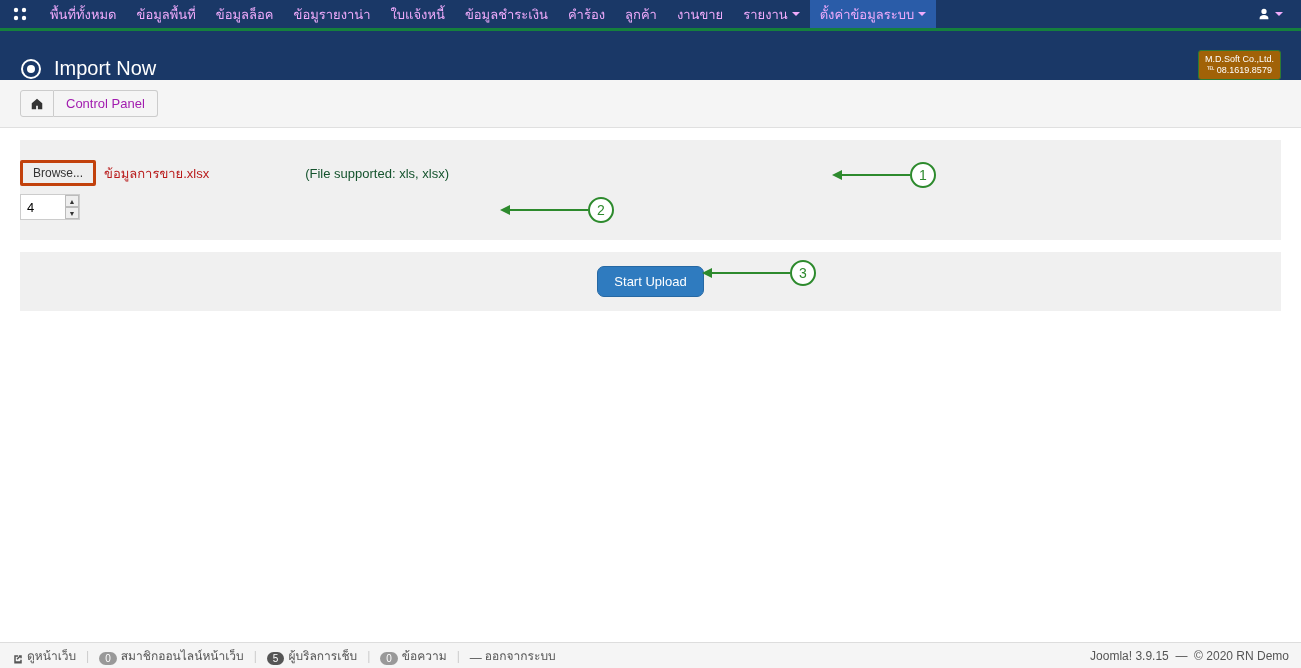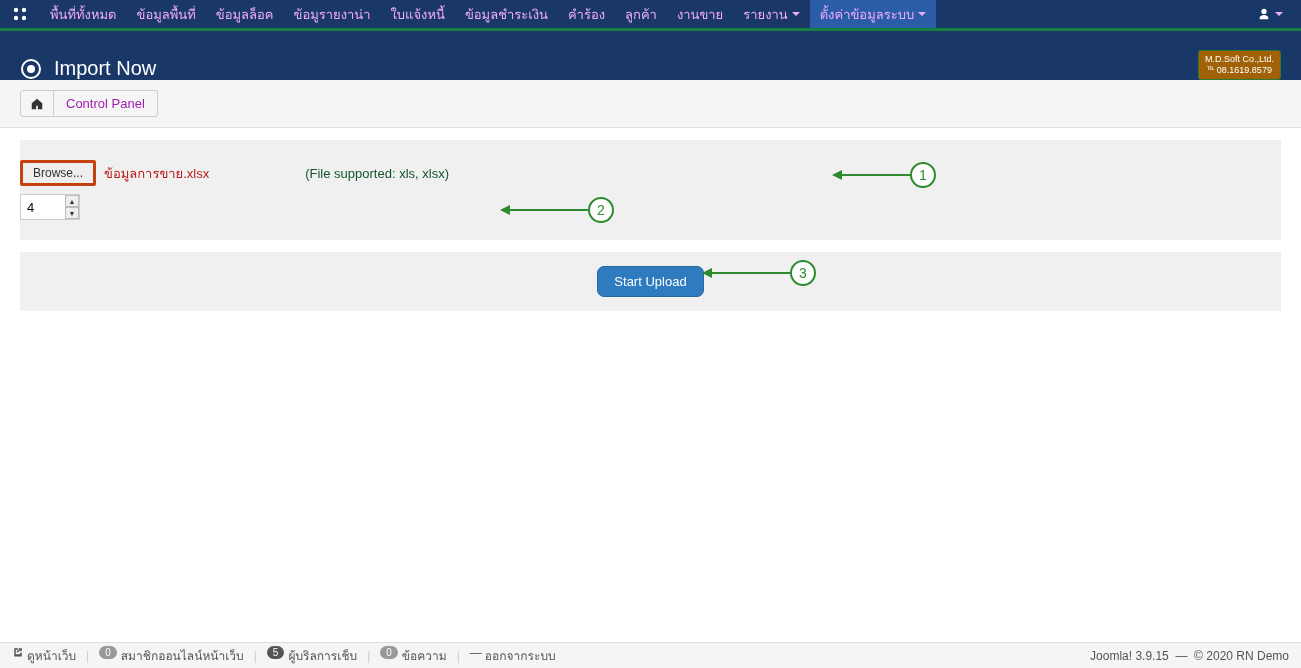--- a/index.html
+++ b/index.html
@@ -50,21 +50,21 @@
 .btn-primary { background: #2f7bbf; border: 1px solid #2668a3; color: #fff; padding: 7px 16px; font-size: 13px; border-radius: 7px; cursor: pointer; }
 
 
 .annot { position: absolute; display: flex; align-items: center; pointer-events: none; }
 .annot .line { height: 0; border-top: 2px solid #2d8a2d; }
 .annot .arrowhead { width: 0; height: 0; border-top: 5px solid transparent; border-bottom: 5px solid transparent; border-right: 10px solid #2d8a2d; }
 .annot .circle { width: 26px; height: 26px; border: 2px solid #2d8a2d; border-radius: 50%; display: flex; align-items: center; justify-content: center; color: #2d8a2d; font-size: 14px; background: #fff; }
 
 
 .statusbar { position: absolute; bottom: 0; left: 0; right: 0; height: 26px; background: #f5f5f5; border-top: 1px solid #ddd; display: flex; align-items: center; padding: 0 12px; font-size: 12px; color: #555; }
-.statusbar a { color: #555; text-decoration: none; cursor: pointer; display: inline-flex; align-items: flex-start; }
+.statusbar a { color: #555; text-decoration: none; cursor: pointer; display: inline-flex; align-items: flex-end; }
 .statusbar .sep { margin: 0 10px; color: #ccc; }
 .badge { display: inline-block; min-width: 16px; padding: 1px 6px; background: #999; color: #fff; border-radius: 8px; font-size: 10px; text-align: center; margin-right: 4px; }
 .badge.dark { background: #555; }
 .statusbar .right { margin-left: auto; }
 
 
 svg { display: block; }
 .caret-down { width: 0; height: 0; border-left: 4px solid transparent; border-right: 4px solid transparent; border-top: 4px solid currentColor; display: inline-block; }
 </style>
 </head>

